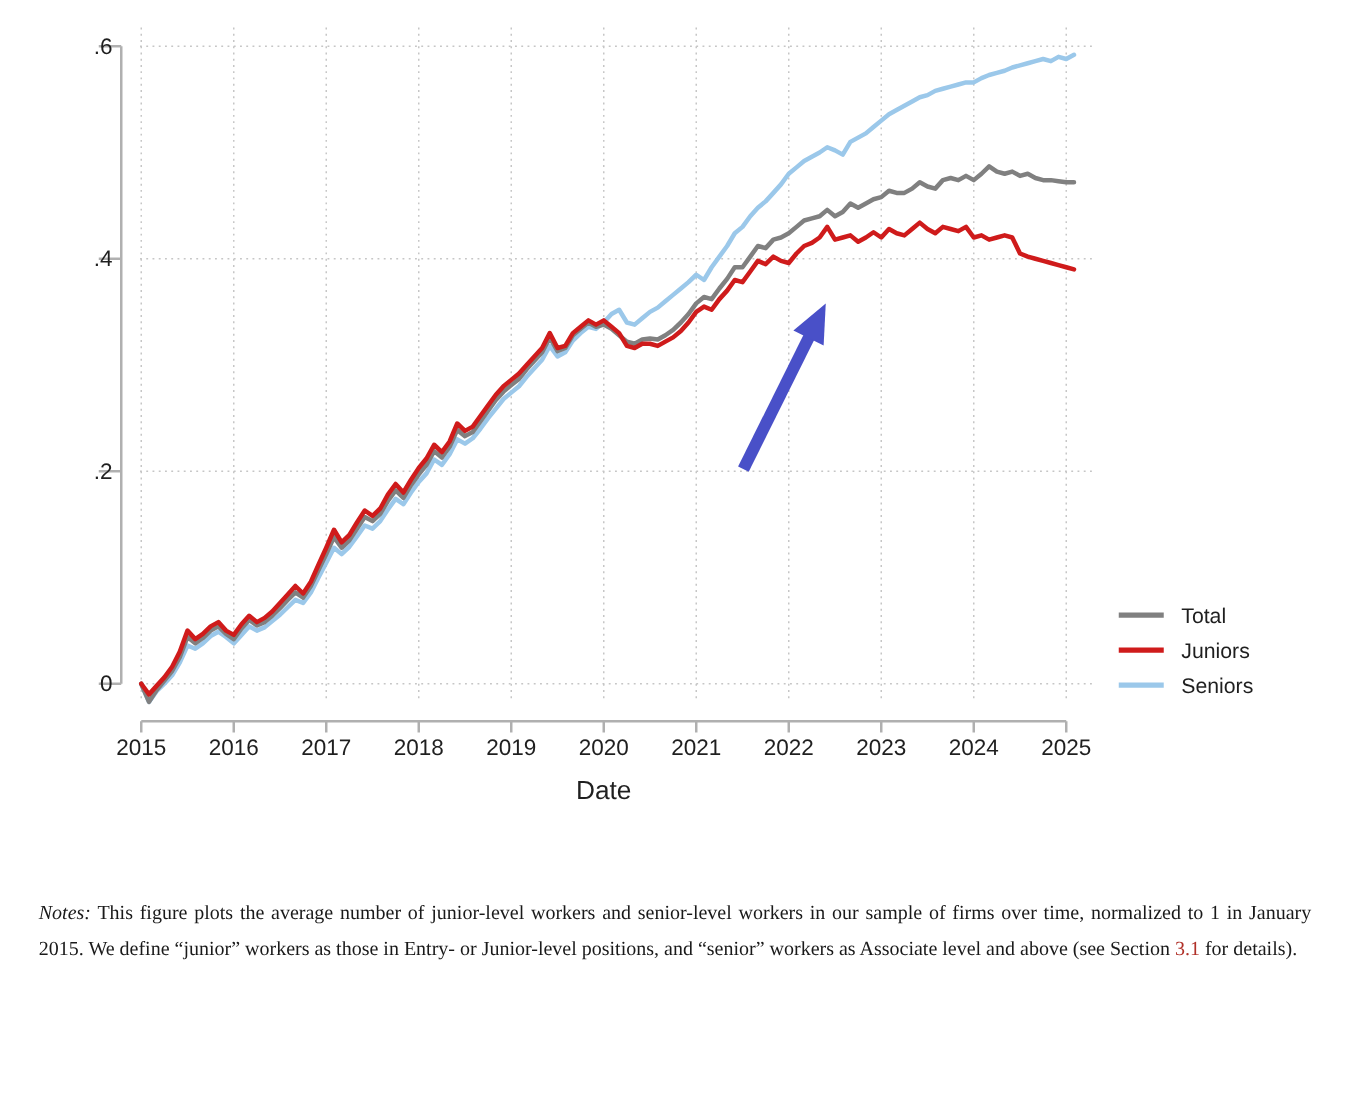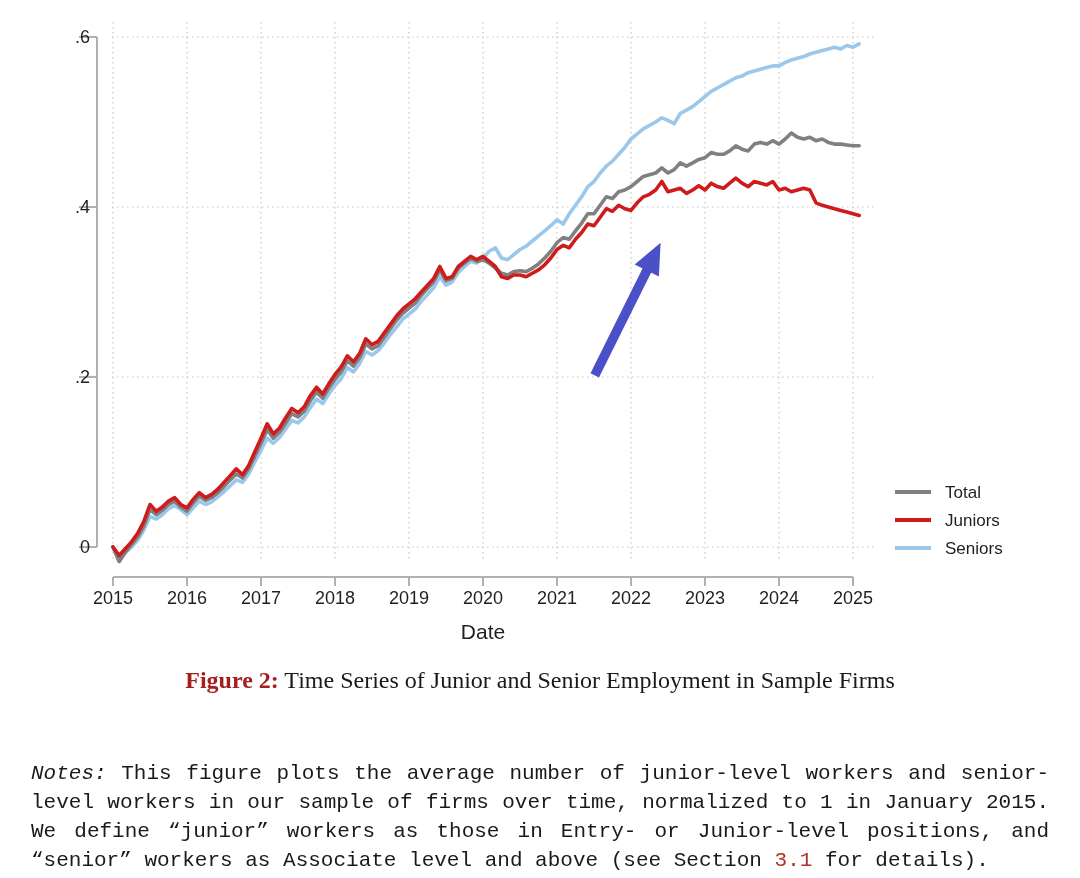--- a/index.html
+++ b/index.html
@@ -4,22 +4,22 @@
 <style>
   html,body{margin:0;padding:0;background:#ffffff;}
   body{width:1080px;height:878px;overflow:hidden;position:relative;
        font-family:"Liberation Sans",sans-serif;}
   #stage{position:absolute;left:0;top:0;width:1080px;height:878px;background:#ffffff;}
   #chart-wrap{position:absolute;left:0;top:0;width:1080px;height:652px;}
   svg text{font-family:"Liberation Sans",sans-serif;}
   #caption{position:absolute;left:0;top:664px;width:1080px;text-align:center;
            font-family:"Liberation Serif","DejaVu Serif",serif;font-size:24px;line-height:32px;color:#1a1a1a;}
   #caption .cap-label{font-weight:bold;}
-  #notes{position:absolute;left:31px;top:759px;width:1018px;
-         font-family:Liberation Mono, monospace;font-size:21px;line-height:29px;
+  #notes{position:absolute;left:31px;top:716px;width:1018px;
+         font-family:Liberation Serif, serif;font-size:16px;line-height:29px;
          color:#1a1a1a;text-align:justify;}
   #notes .seg-i{font-style:italic;}
   #notes .seg-link{cursor:pointer;}
 </style>
 </head>
 <body>
 
 <div id="stage">
   <div id="chart-wrap">
     <svg id="chart-svg" width="1080" height="652" viewBox="0 0 1080 652">
@@ -78,18 +78,15 @@
         <polygon points="660.6000000000067,242.7 658.9009023343293,276.4692621643187 634.7193573245805,264.4587300802898" fill="#4950c8"></polygon>
         <line x1="895" y1="492" x2="931" y2="492" stroke="#808080" stroke-width="4.2"></line>
         <text x="945" y="498" font-size="17px" fill="#1f1f1f">Total</text>
         <line x1="895" y1="520" x2="931" y2="520" stroke="#cf1b1b" stroke-width="4.2"></line>
         <text x="945" y="526" font-size="17px" fill="#1f1f1f">Juniors</text>
         <line x1="895" y1="548" x2="931" y2="548" stroke="#9bc8ea" stroke-width="4.2"></line>
         <text x="945" y="554" font-size="17px" fill="#1f1f1f">Seniors</text>
       </svg>
   </div>
 
-  <div id="caption">
-    <span class="cap-label" style="color: rgb(164, 30, 30);">Figure 2:</span><span> Time Series of Junior and Senior Employment in Sample Firms</span>
-  </div>
 
   <div id="notes"><span class="seg-i">Notes:</span><span class="seg-n"> This figure plots the average number of junior-level workers and senior-level workers in our sample of firms over time, normalized to 1 in January 2015. We define “junior” workers as those in Entry- or Junior-level positions, and “senior” workers as Associate level and above (see Section </span><span class="seg-link" style="color: rgb(176, 48, 40);">3.1</span><span class="seg-n"> for details).</span></div>
 </div>
 
 </body></html>

